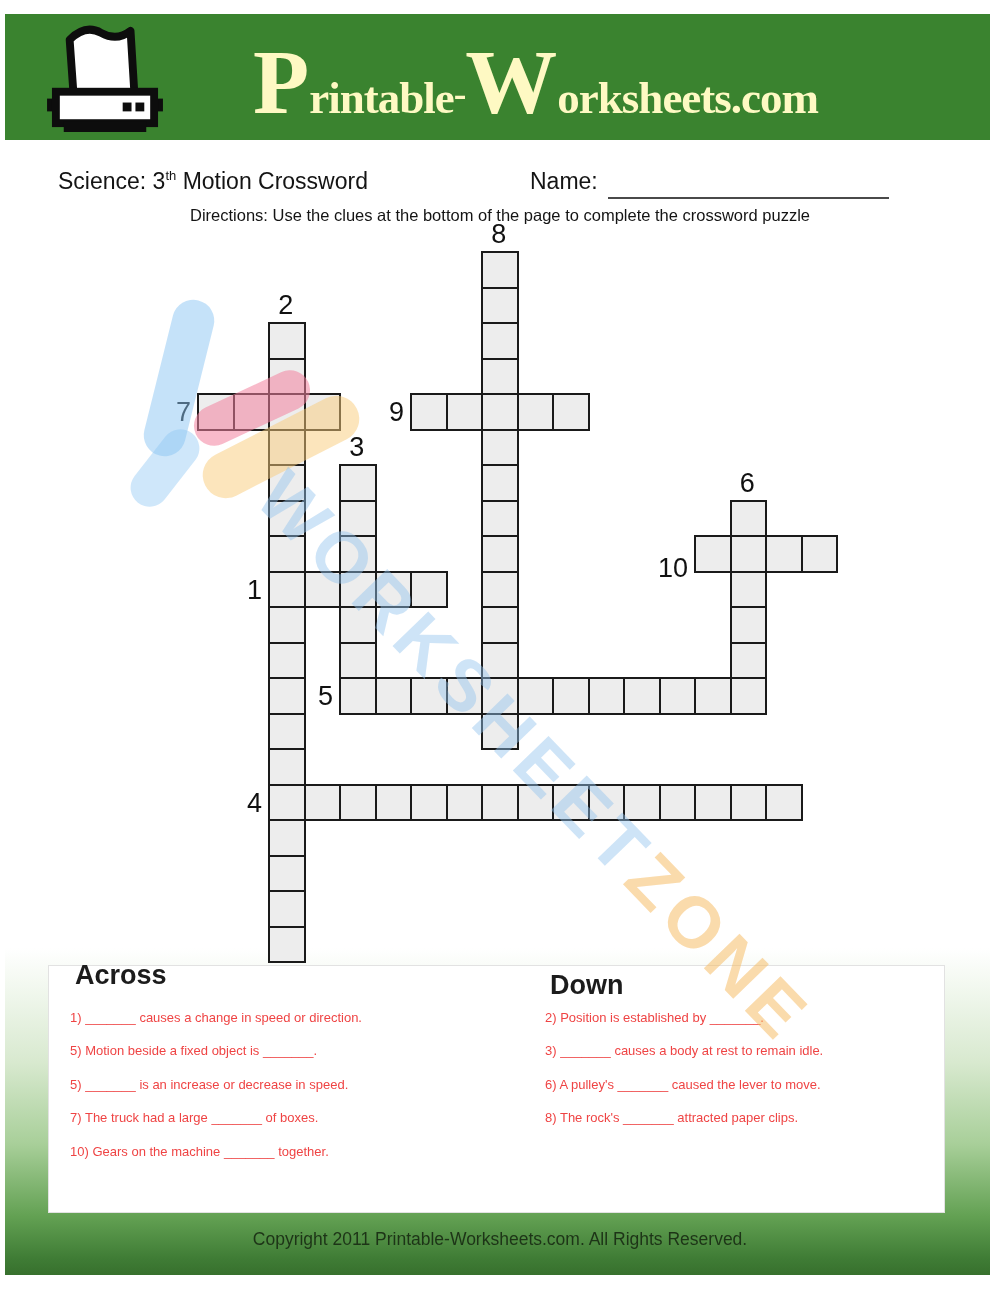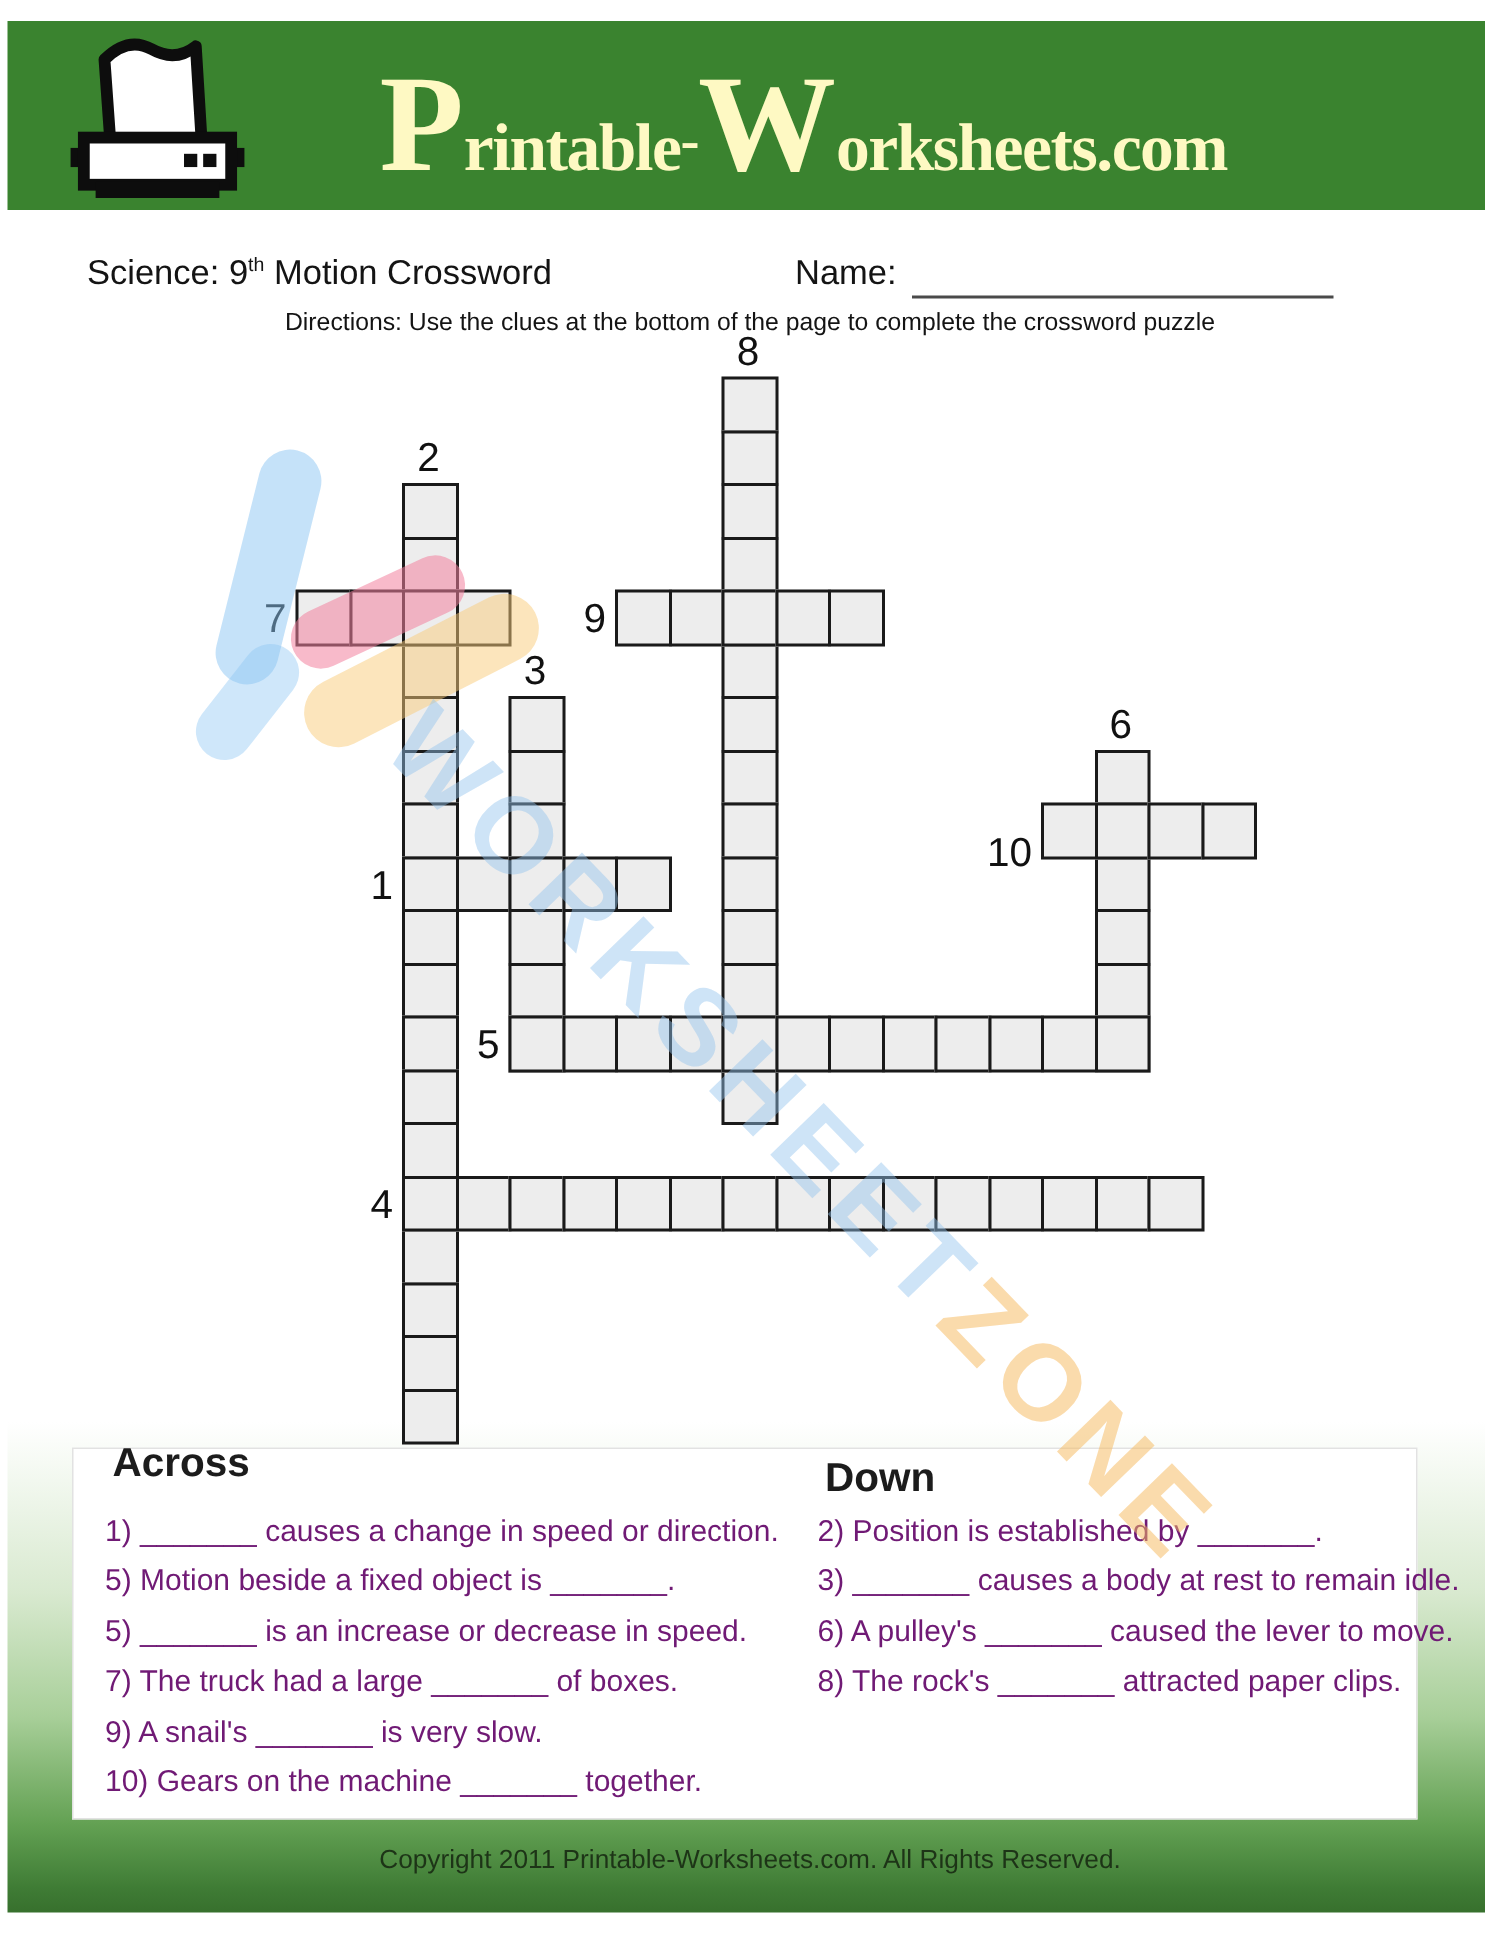--- a/index.html
+++ b/index.html
@@ -51,21 +51,21 @@
   
   .bottom-grad{position:absolute;left:5px;top:948px;width:985px;height:327px;z-index:0;
     background:linear-gradient(180deg,#ffffff 0%,#f2f8ef 12%,#d8e9cf 35%,
                #a8cf99 60%,#63a153 82%,#3f7c35 95%,#37702d 100%);}
   .clues-box{position:absolute;left:48px;top:965px;width:897px;height:248px;
              background:#ffffff;border:1px solid #e2e2e2;box-sizing:border-box;z-index:1;}
   .clues-heading{position:absolute;font-size:27px;font-weight:bold;color:#1c1c1c;z-index:2;}
   #acrossHeading{left:75px;top:960px;}
   #downHeading{left:550px;top:970px;}
   ul.clues{position:absolute;top:1010px;margin:0;padding:0;list-style:none;
-           font-size:20px;color:#701a75;z-index:2;}
+           font-size:13px;color:#ef4444;z-index:2;}
   #acrossList{left:70px;width:460px;}
   #downList{left:545px;width:400px;}
   ul.clues li{height:33.4px;white-space:nowrap;}
 
   .copyright{position:absolute;left:0;top:1229px;width:100%;text-align:center;
              font-size:17.5px;color:#1d3417;z-index:2;}
 </style>
 </head>
 <body>
 
@@ -79,21 +79,21 @@
       <rect x="3" y="78" width="12" height="13" fill="#0d0d0d"></rect>
       <rect x="109" y="78" width="12" height="13" fill="#0d0d0d"></rect>
       <rect x="12" y="71" width="100" height="32" fill="#ffffff" stroke="#0d0d0d" stroke-width="8"></rect>
       <rect x="80" y="82" width="9" height="9" fill="#0d0d0d"></rect>
       <rect x="93" y="82" width="9" height="9" fill="#0d0d0d"></rect>
       <rect x="20" y="101" width="84" height="11" fill="#0d0d0d"></rect>
     </svg>
     <div class="brand"><span class="big">P</span><span class="small">rintable</span><span class="small dash">-</span><span class="big">W</span><span class="small">orksheets.com</span></div>
   </div>
 
-  <div class="title"><span>Science: 9</span><sup>th</sup><span> Motion Crossword</span></div>
+  <div class="title"><span>Science: 3</span><sup>th</sup><span> Motion Crossword</span></div>
   <div class="name-label">Name:</div>
   <div class="name-line"></div>
   <div class="directions">Directions: Use the clues at the bottom of the page to complete the crossword puzzle</div>
 
   <div id="grid">
       <div class="gnum down" style="left: 282px; width: 39.5px; top: -30px;">8</div>
       <div class="cell" style="left: 284px; top: 0px; background: rgb(237, 237, 237); border-color: rgb(26, 26, 26);"></div>
       <div class="cell" style="left: 284px; top: 35.5px; background: rgb(237, 237, 237); border-color: rgb(26, 26, 26);"></div>
       <div class="cell" style="left: 284px; top: 71px; background: rgb(237, 237, 237); border-color: rgb(26, 26, 26);"></div>
       <div class="cell" style="left: 284px; top: 106.5px; background: rgb(237, 237, 237); border-color: rgb(26, 26, 26);"></div>
@@ -201,21 +201,20 @@
   <div class="wm wm-text"><span class="wm-blue">WORKSHEET</span><span class="wm-orange">ZONE</span></div>
 
   <div class="clues-box"></div>
   <div id="acrossHeading" class="clues-heading">Across</div>
   <div id="downHeading" class="clues-heading">Down</div>
   <ul id="acrossList" class="clues">
       <li>1) _______ causes a change in speed or direction.</li>
       <li>5) Motion beside a fixed object is _______.</li>
       <li>5) _______ is an increase or decrease in speed.</li>
       <li>7) The truck had a large _______ of boxes.</li>
-      <li>9) A snail's _______ is very slow.</li>
       <li>10) Gears on the machine _______ together.</li>
     </ul>
   <ul id="downList" class="clues">
       <li>2) Position is established by _______.</li>
       <li>3) _______ causes a body at rest to remain idle.</li>
       <li>6) A pulley's _______ caused the lever to move.</li>
       <li>8) The rock's _______ attracted paper clips.</li>
     </ul>
 
   <div class="copyright">Copyright 2011 Printable-Worksheets.com. All Rights Reserved.</div>

